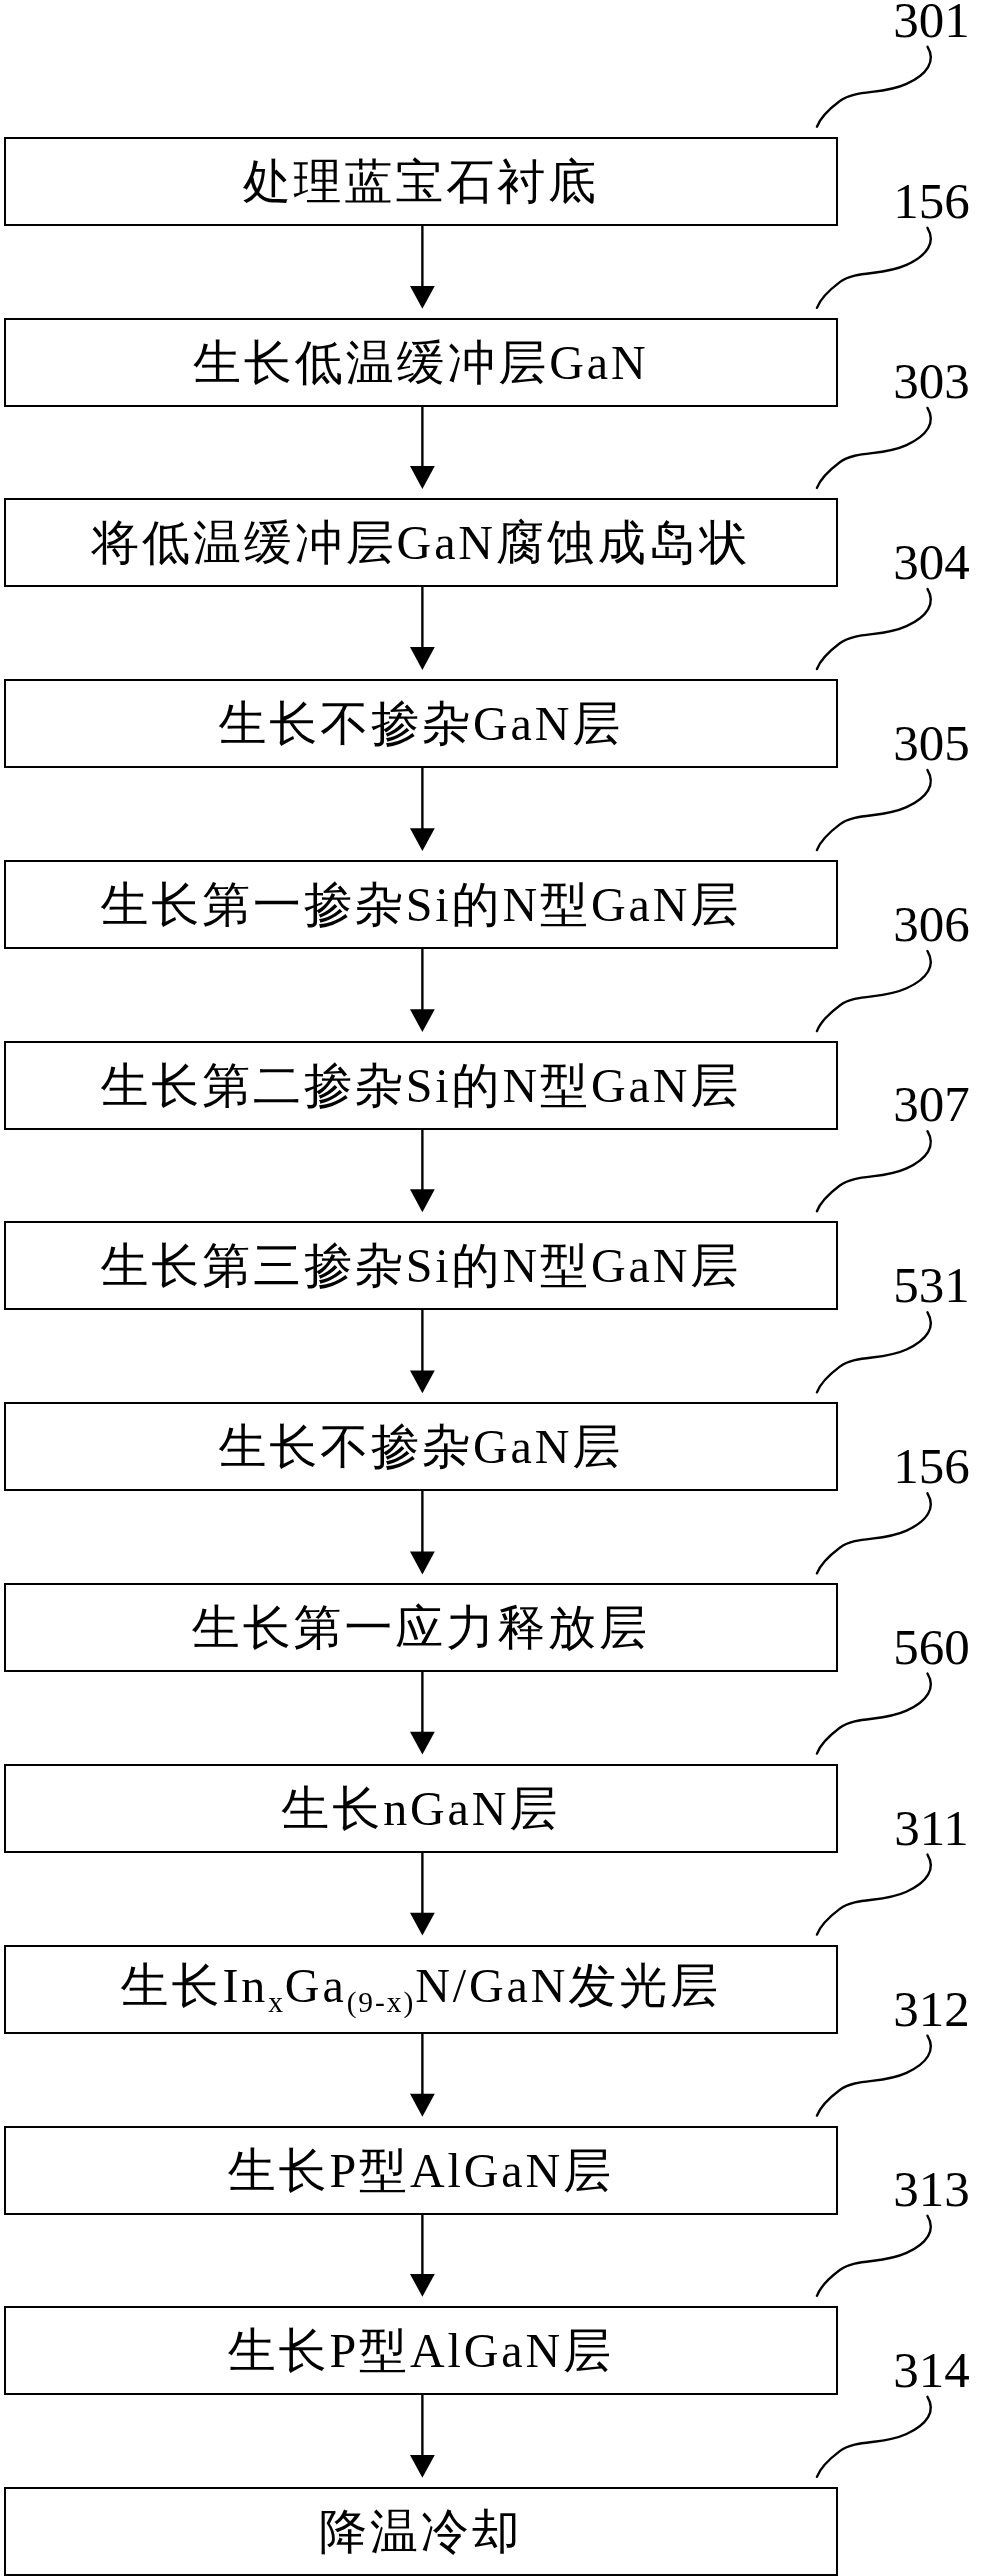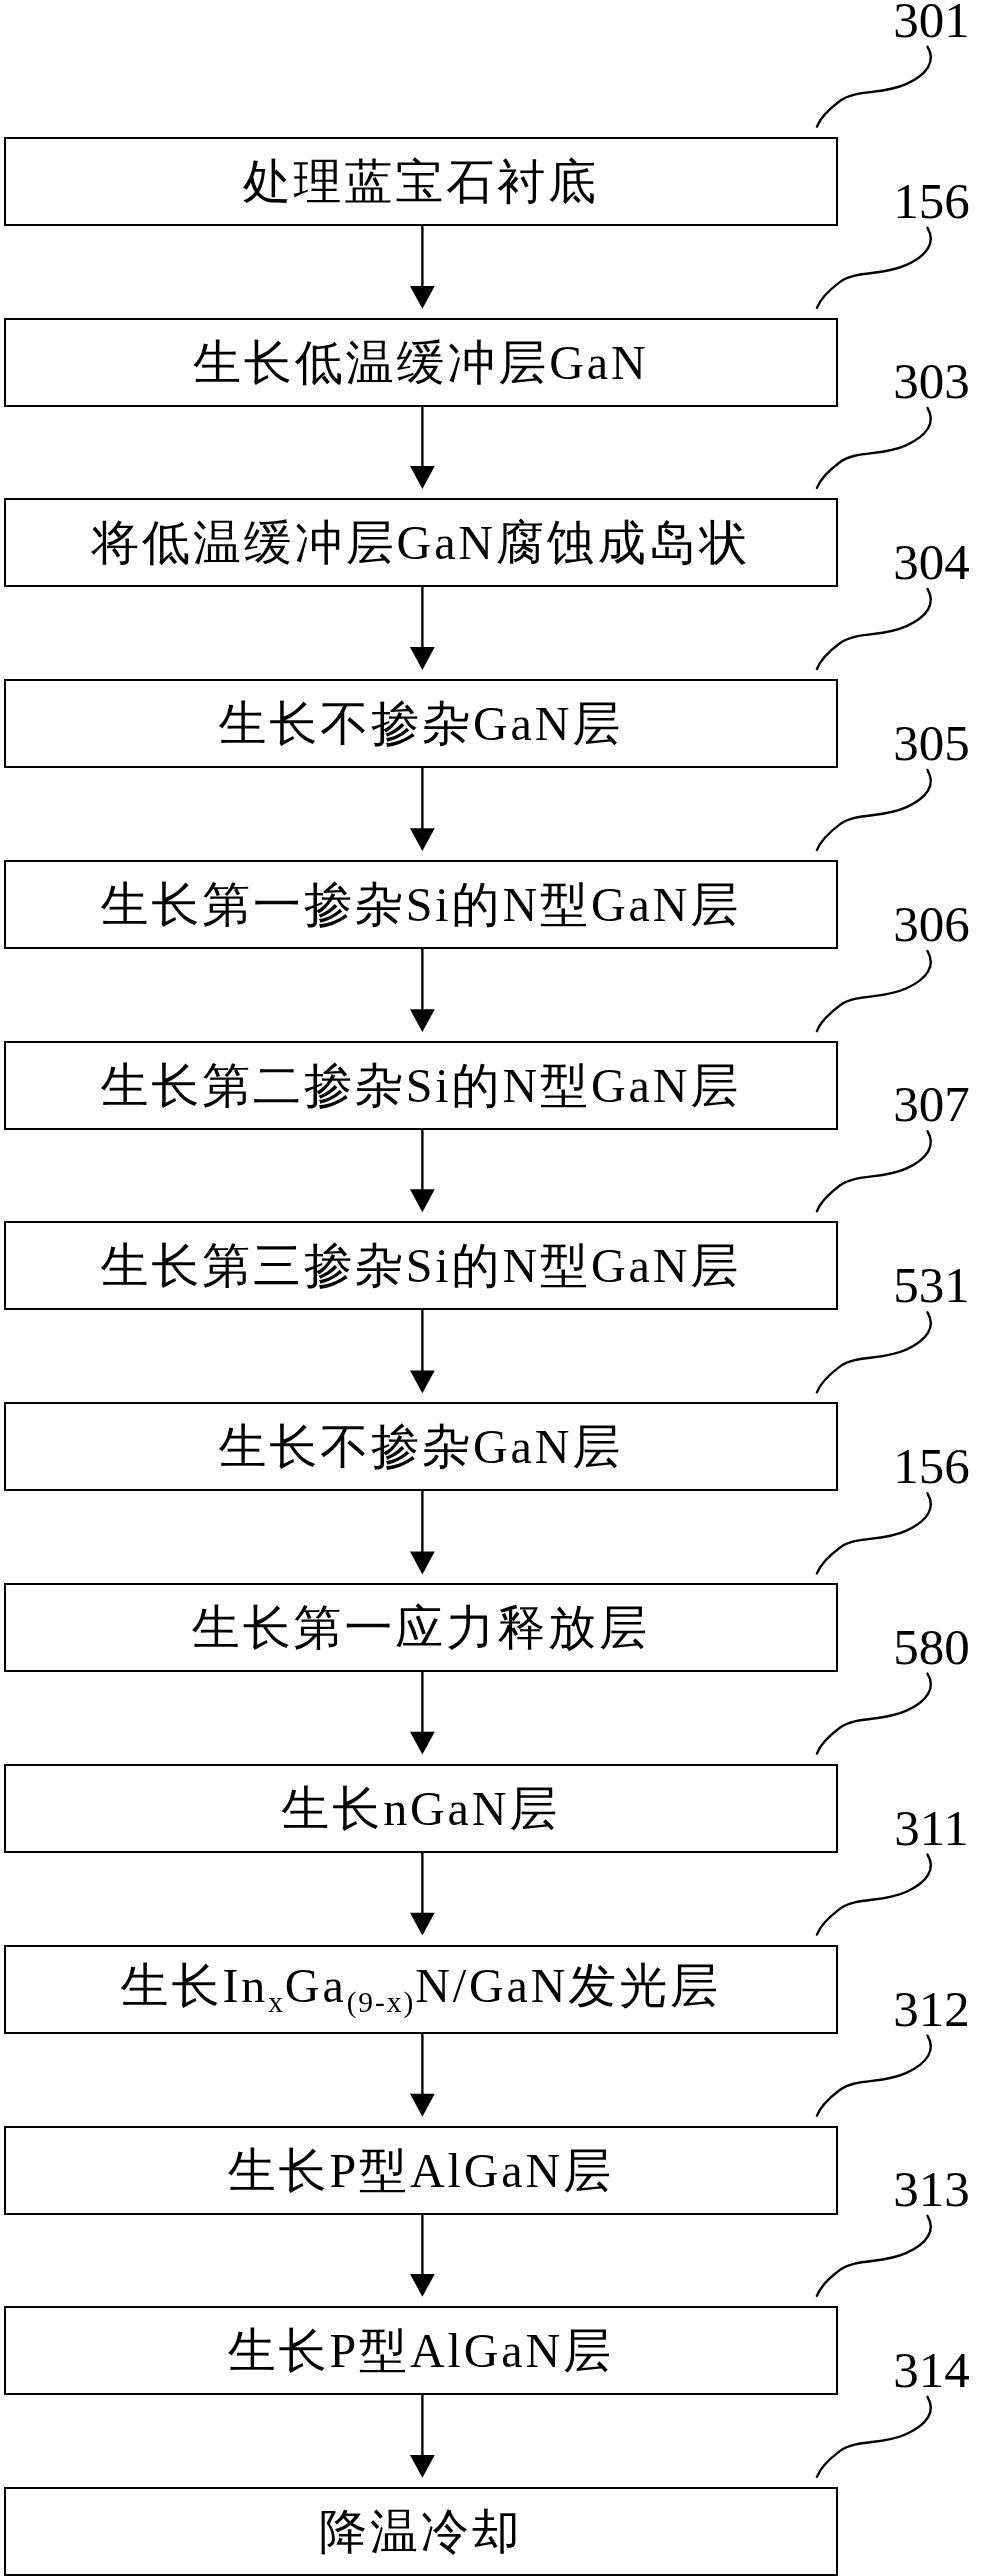--- a/index.html
+++ b/index.html
@@ -148,21 +148,21 @@
     <div class="box">
       <span class="box-label"><span>生长第一应力释放层</span></span>
     </div>
     <div class="ref">156</div>
   </div>
 
   <div class="step" style="top: 1755px;">
     <div class="box">
       <span class="box-label"><span>生长nGaN层</span></span>
     </div>
-    <div class="ref">580</div>
+    <div class="ref">560</div>
   </div>
 
   <div class="step" style="top: 1936px;">
     <div class="box">
       <span class="box-label"><span>生长In</span><span class="sub">x</span><span>Ga</span><span class="sub">(9-x)</span><span>N/GaN发光层</span></span>
     </div>
     <div class="ref">311</div>
   </div>
 
   <div class="step" style="top: 2117px;">

